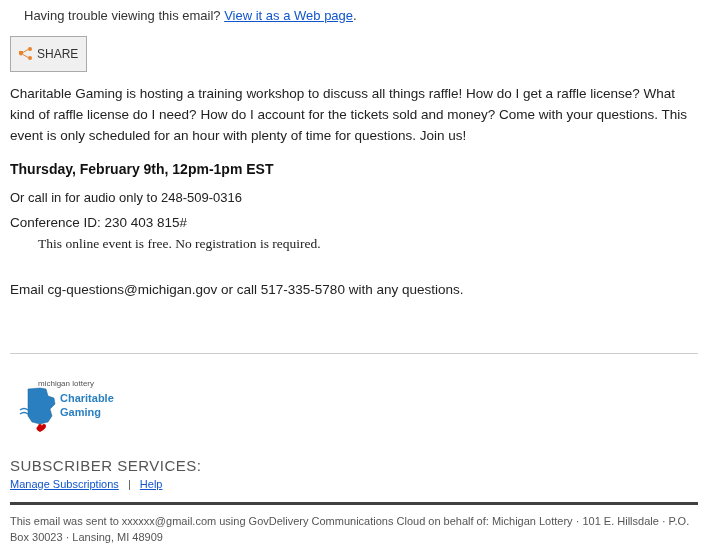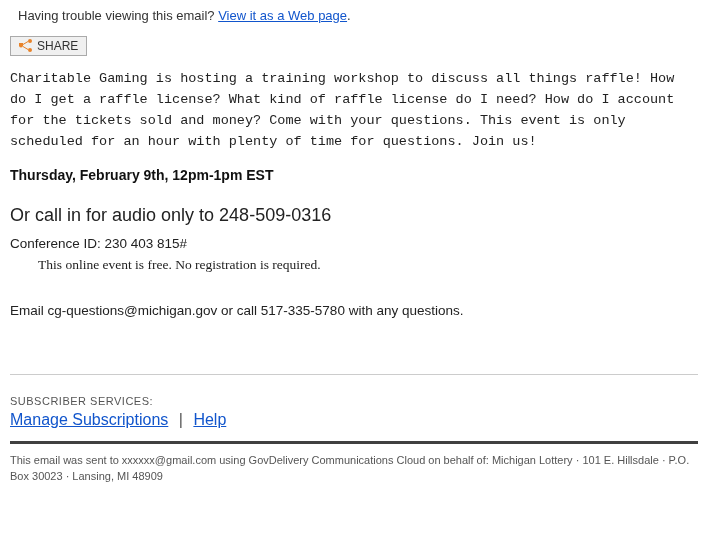--- a/index.html
+++ b/index.html
@@ -9,83 +9,83 @@
     }
     body {
       font-family: Georgia, 'Times New Roman', serif;
       font-size: 14px;
       color: #222;
       background: #fff;
       width: 708px;
       min-height: 555px;
     }
     .top-bar {
-      padding: 8px 10px 6px 18px;
+      padding: 8px 10px 6px 24px;
       border-bottom: none;
     }
     .top-bar-text {
       font-size: 13px;
       color: #333;
       font-family: Arial, sans-serif;
     }
     .top-bar-text a {
       color: #1155CC;
       text-decoration: underline;
     }
     .share-bar {
       padding: 6px 10px;
     }
     .share-button {
       display: inline-flex;
       align-items: center;
       border: 1px solid #aaa;
       background: #f0f0f0;
-      padding: 2px 8px;
+      padding: 10px 8px;
       font-size: 12px;
       font-family: Arial, sans-serif;
       cursor: pointer;
       color: #333;
       gap: 4px;
     }
     .share-icon {
       width: 14px;
       height: 14px;
       display: inline-block;
     }
     .main-content {
       padding: 6px 10px 10px 10px;
     }
     .intro-paragraph {
-      font-family: Liberation Mono, monospace;
+      font-family: Liberation Sans, sans-serif;
       font-size: 13.5px;
       line-height: 1.55;
       margin-bottom: 14px;
       color: #222;
     }
     .event-date {
       font-family: Arial, sans-serif;
       font-size: 14px;
       font-weight: bold;
-      margin-bottom: 22px;
+      margin-bottom: 13px;
       color: #111;
     }
     .join-link {
       display: block;
       margin-bottom: 16px;
     }
     .join-link a {
       color: #1155CC;
       text-decoration: underline;
       font-family: Arial, sans-serif;
       font-size: 14px;
       font-weight: bold;
     }
     .call-in {
       font-family: Arial, sans-serif;
-      font-size: 18px;
+      font-size: 13px;
       margin-bottom: 10px;
       color: #222;
     }
     .conference-id {
       font-family: Arial, sans-serif;
       font-size: 13.5px;
       margin-bottom: 6px;
       color: #222;
     }
     .free-event {
@@ -108,28 +108,28 @@
       margin: 10px 10px;
     }
     .footer-section {
       padding: 10px 10px;
     }
     .logo-area {
       margin-bottom: 14px;
     }
     .subscriber-services-label {
       font-family: Arial, sans-serif;
-      font-size: 11px;
+      font-size: 15px;
       color: #555;
       margin-bottom: 4px;
       letter-spacing: 0.5px;
     }
     .subscriber-links {
       font-family: Arial, sans-serif;
-      font-size: 16px;
+      font-size: 11px;
       margin-bottom: 12px;
     }
     .subscriber-links a {
       color: #1155CC;
       text-decoration: underline;
     }
     .subscriber-links .separator {
       color: #555;
       margin: 0 6px;
     }
@@ -177,20 +177,36 @@
   <p class="conference-id">Conference ID: 230 403 815#</p>
 
   <p class="free-event">This online event is free.  No registration is required.</p>
 
   <p class="email-contact">Email cg-questions@michigan.gov or call 517-335-5780 with any questions.</p>
 </div>
 
 <hr class="divider">
 
 <div class="footer-section">
+  <div class="logo-area">
+    <svg width="140" height="65" viewBox="0 0 140 65" xmlns="http://www.w3.org/2000/svg">
+
+      <text x="28" y="12" font-family="Arial" font-size="8" fill="#555">michigan lottery</text>
+
+      <path d="M18,15 L18,42 L22,48 L30,50 L38,48 L42,42 L40,35 L45,30 L44,24 L38,22 L36,15 L30,14 Z" fill="#2a7fc1" stroke="#1a5f91" stroke-width="0.5"></path>
+
+      <path d="M10,36 Q14,33 18,36 Q22,39 26,36" fill="none" stroke="#2a7fc1" stroke-width="1.5"></path>
+      <path d="M10,40 Q14,37 18,40 Q22,43 26,40" fill="none" stroke="#2a7fc1" stroke-width="1.5"></path>
+
+      <path d="M28,52 Q28,50 30,50 Q32,50 32,52 Q32,50 34,50 Q36,50 36,52 Q36,55 30,58 Q24,55 28,52 Z" fill="#cc0000"></path>
+
+      <text x="50" y="28" font-family="Arial Black, Arial" font-size="11" font-weight="900" fill="#2a7fc1">Charitable</text>
+      <text x="50" y="42" font-family="Arial Black, Arial" font-size="11" font-weight="900" fill="#2a7fc1">Gaming</text>
+    </svg>
+  </div>
 
   <p class="subscriber-services-label">SUBSCRIBER SERVICES:</p>
 
   <div class="subscriber-links">
     <a href="#">Manage Subscriptions</a>
     <span class="separator">|</span>
     <a href="#">Help</a>
   </div>
 
   <p class="legal-footer">This email was sent to xxxxxx@gmail.com using GovDelivery Communications Cloud on behalf of: Michigan Lottery · 101 E. Hillsdale · P.O. Box 30023 · Lansing, MI 48909</p>

